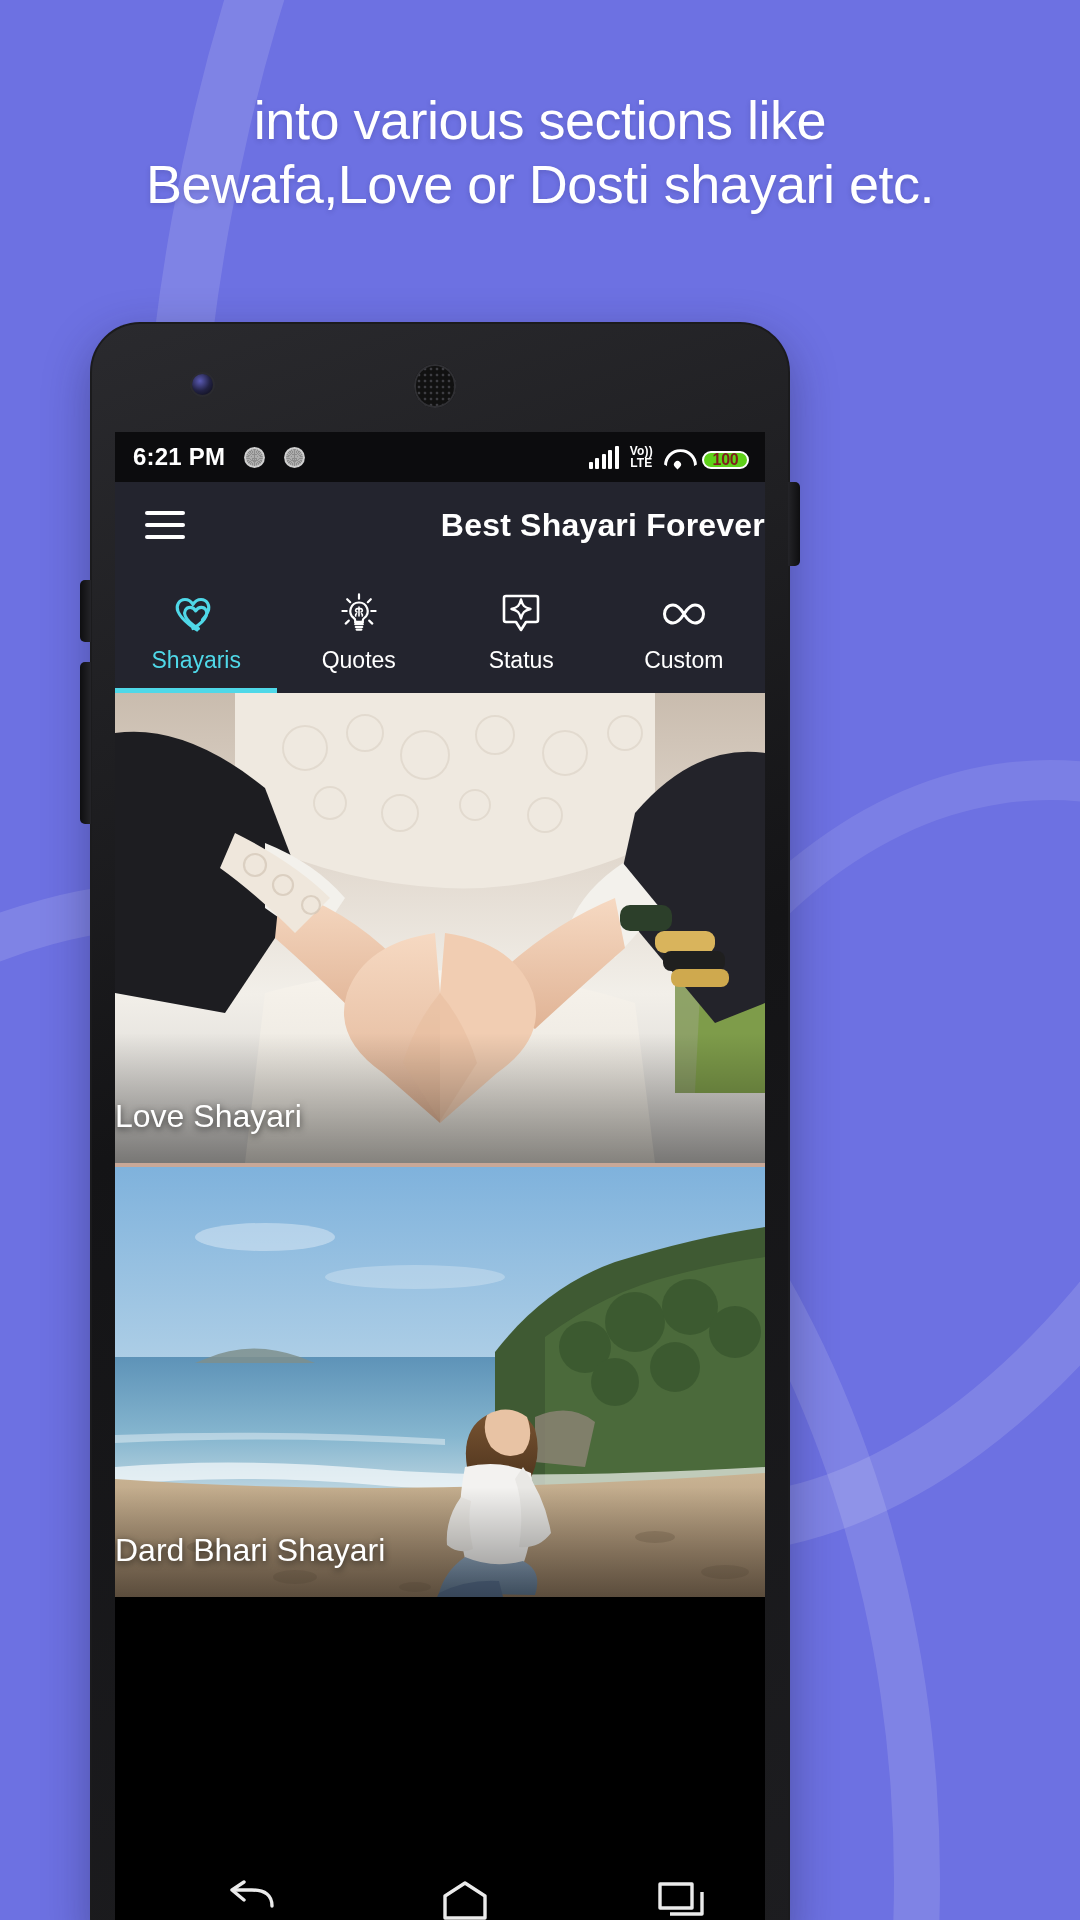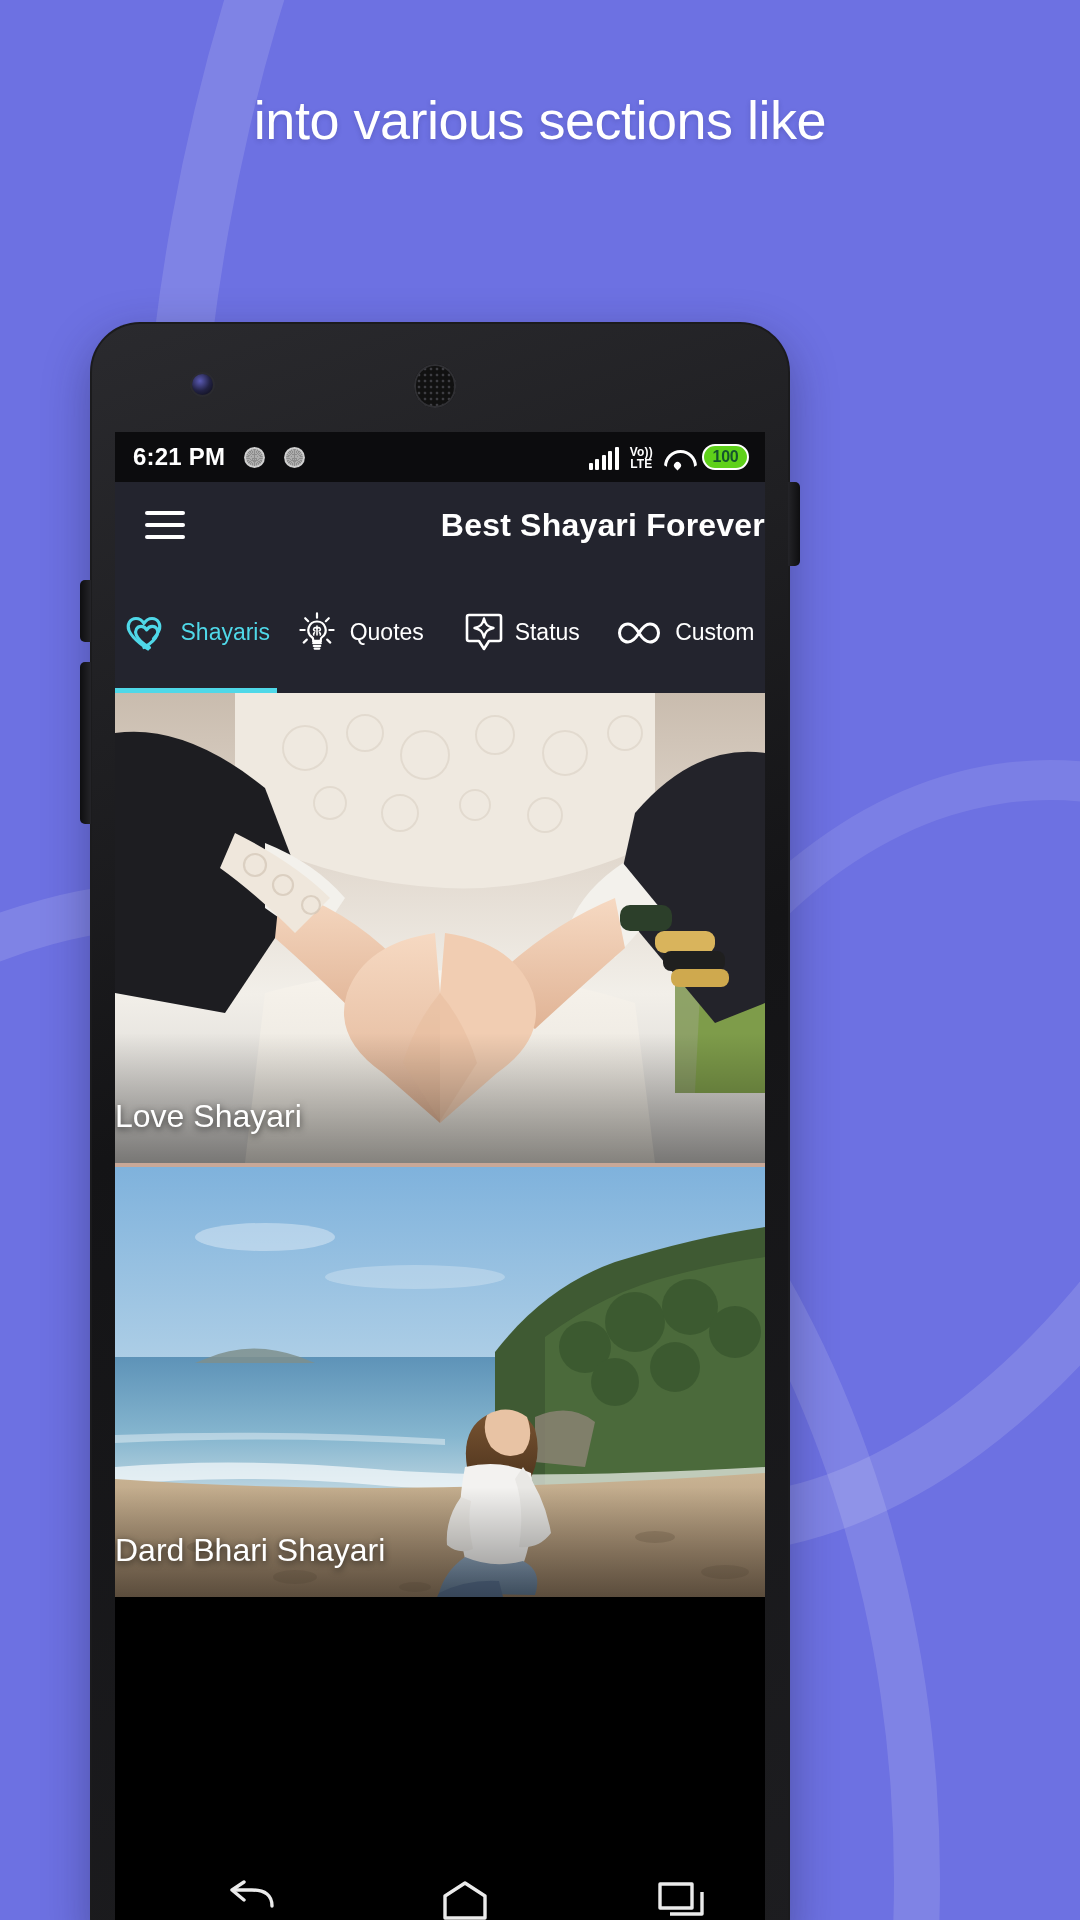--- a/index.html
+++ b/index.html
@@ -106,39 +106,39 @@
   .wifi::before{
     content:''; position:absolute; left:0; top:1px; width:27px; height:27px;
     border:3.5px solid #fff; border-radius:50%;
     clip-path:polygon(0 0,100% 0,100% 46%,50% 72%,0 46%);
   }
   .wifi::after{
     content:''; position:absolute; left:10px; top:13px; width:7px; height:7px;
     background:#fff; border-radius:50% 50% 50% 0; transform:rotate(-45deg);
   }
   #battery {
-    min-width:47px; height:26px; border-radius:13px;
+    min-width:47px; height:18px; border-radius:13px;
     background:#5fd11a; border:2.5px solid #ffffff;
-    color:#14532d; font-size:16px; font-weight:700;
+    color:#7f1d1d; font-size:16px; font-weight:700;
     display:flex; align-items:center; justify-content:center;
     padding:0 6px; letter-spacing:-0.3px;
   }
 
   
   #appbar {
     height:86px; background:#23242e;
     display:flex; align-items:center; gap:48px; padding-left:30px;justify-content:space-between;
   }
   #hamburger { width:40px; display:flex; flex-direction:column; gap:8px; cursor:pointer; }
   #hamburger span { display:block; height:4px; background:#fff; border-radius:2px; }
   #app-title { color:#fff; font-size:32px; font-weight:700; letter-spacing:0.2px; }
 
   
   #tabs { height:125px; background:#23242e; display:flex; position:relative; }
-  .tab { flex:1; display:flex; flex-direction:row; align-items:center;
+  .tab { flex:1; display:flex; flex-direction:column; align-items:center;
          justify-content:center; gap:10px; cursor:pointer; padding-top:4px; }
   .tab .ticon { height:46px; display:flex; align-items:center; justify-content:center; }
   .tab .tlabel { font-size:23px; color:#ffffff; }
   .tab.active .tlabel { color:#4fd8e8; }
   #tab-underline {
     position:absolute; bottom:0; left:0; width:162px; height:5px; background:#4fd8e8;
   }
 
   
   #cards { background:#000; height:calc(1510px - 50px - 86px - 125px); overflow:hidden; }
@@ -171,20 +171,21 @@
 <body>
 
 <div id="bg">
   <div class="swoosh sw1"></div>
   <div class="swoosh sw2"></div>
   <div class="swoosh sw3"></div>
 </div>
 
 <div id="headline">
   <div>into various sections like</div>
+  <div>Bewafa,Love or Dosti shayari etc.</div>
 </div>
 
 <div id="phone">
   <div id="phone-inner-bevel"></div>
   <div class="side-btn btn-r1"></div>
   <div class="side-btn btn-l1"></div>
   <div class="side-btn btn-l2"></div>
   <div id="camera"></div>
   <div id="speaker"></div>
 

